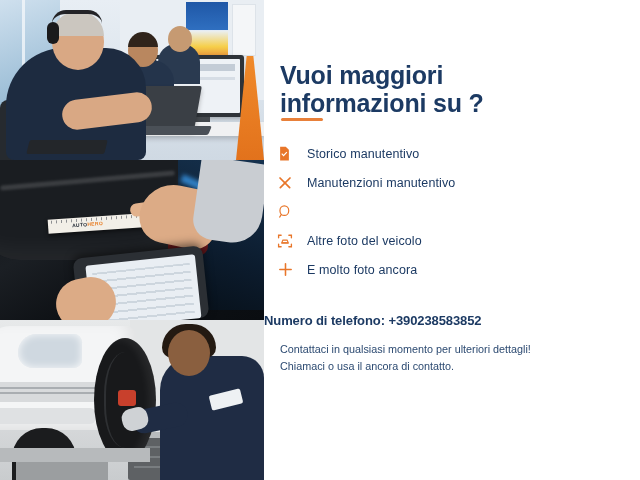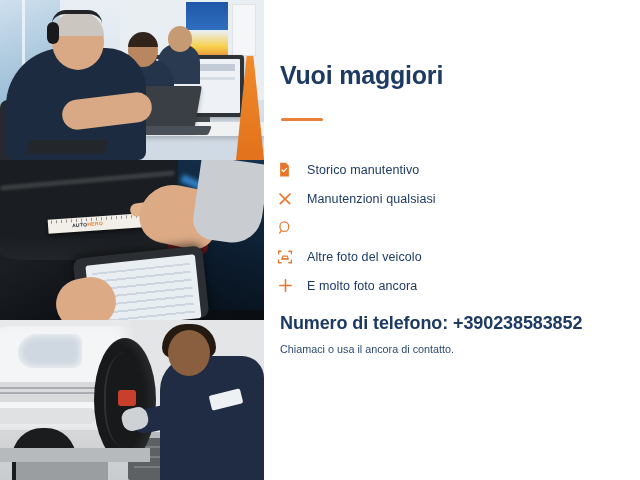--- a/index.html
+++ b/index.html
@@ -117,27 +117,27 @@
   .p3 .tool{position:absolute;left:118px;top:70px;width:18px;height:16px;background:#c8402c;border-radius:3px;}
 
   
   .panel{position:absolute;left:264px;top:0;width:376px;height:480px;background:#ffffff;}
 
   .heading{position:absolute;left:16px;top:44px;width:250px;
     font-size:25px;line-height:1.14;font-weight:700;color:#1c3a63;letter-spacing:-.2px;}
 
   .divider{position:absolute;left:17px;top:118px;width:42px;height:3px;background:#e8803a;border-radius:2px;}
 
-  .features{position:absolute;left:13px;top:155px;width:270px;}
+  .features{position:absolute;left:13px;top:139px;width:270px;}
   .feature{display:flex;align-items:center;height:29px;}
   .feat-icon{width:30px;height:22px;display:flex;align-items:center;justify-content:flex-start;
     flex:0 0 30px;color:#e8762a;}
   .feat-label{font-size:12.5px;color:#1c3a63;letter-spacing:.1px;}
 
-  .phone{position:absolute;left:16px;top:313px;font-size:18px;font-weight:700;color:#1c3a63;letter-spacing:-.1px;}
+  .phone{position:absolute;left:0;top:313px;font-size:13px;font-weight:700;color:#1c3a63;letter-spacing:-.1px;}
   .sub{position:absolute;left:16px;top:341px;width:350px;font-size:10.8px;line-height:1.55;color:#2b4straight;color:#2b4straight;}
   .sub{color:#2c4a71;}
   svg{display:block;}
 </style>
 </head>
 <body>
 
 <div class="banner">
 
   <div class="photos">
@@ -214,20 +214,21 @@
         <div class="mhand"></div>
         <div class="tool"></div>
       </div>
     </div>
   </div>
 
   <div class="panel">
 
     <h1 class="heading">
       <span>Vuoi maggiori</span><br>
+      <span>informazioni su ?</span>
     </h1>
 
     <div class="divider"></div>
 
     <div class="features">
 
       <div class="feature">
         <span class="feat-icon">
           <svg viewBox="0 0 24 24" width="15" height="15" fill="currentColor">
             <path d="M5 1h9l5 5v17H5z"></path>
@@ -238,21 +239,21 @@
       </div>
 
       <div class="feature">
         <span class="feat-icon">
           <svg viewBox="0 0 24 24" width="16" height="16" fill="none" stroke="currentColor" stroke-width="2.6" stroke-linecap="round">
             <path d="M4.5 4.5L19 19"></path>
               <path d="M19.5 4.5L5 19"></path>
               <circle cx="12" cy="11.8" r="1.6" fill="currentColor" stroke="none"></circle>
           </svg>
         </span>
-        <span class="feat-label">Manutenzioni qualsiasi</span>
+        <span class="feat-label">Manutenzioni manutentivo</span>
       </div>
 
       <div class="feature">
         <span class="feat-icon">
           <svg viewBox="0 0 24 24" width="16" height="16" fill="none" stroke="currentColor" stroke-width="1.8" stroke-linecap="round">
             <ellipse cx="11" cy="10" rx="6.6" ry="7.2"></ellipse>
               <path d="M6.6 15.6L4 19.6"></path>
           </svg>
         </span>
       </div>
@@ -274,17 +275,18 @@
             <path d="M12 4v16M4 12h16"></path>
           </svg>
         </span>
         <span class="feat-label">E molto foto ancora</span>
       </div>
     </div>
 
     <div class="phone">Numero di telefono: +390238583852</div>
 
     <div class="sub">
+      <div>Contattaci in qualsiasi momento per ulteriori dettagli!</div>
       <div>Chiamaci o usa il ancora di contatto.</div>
     </div>
 
   </div>
 </div>
 
 </body></html>

